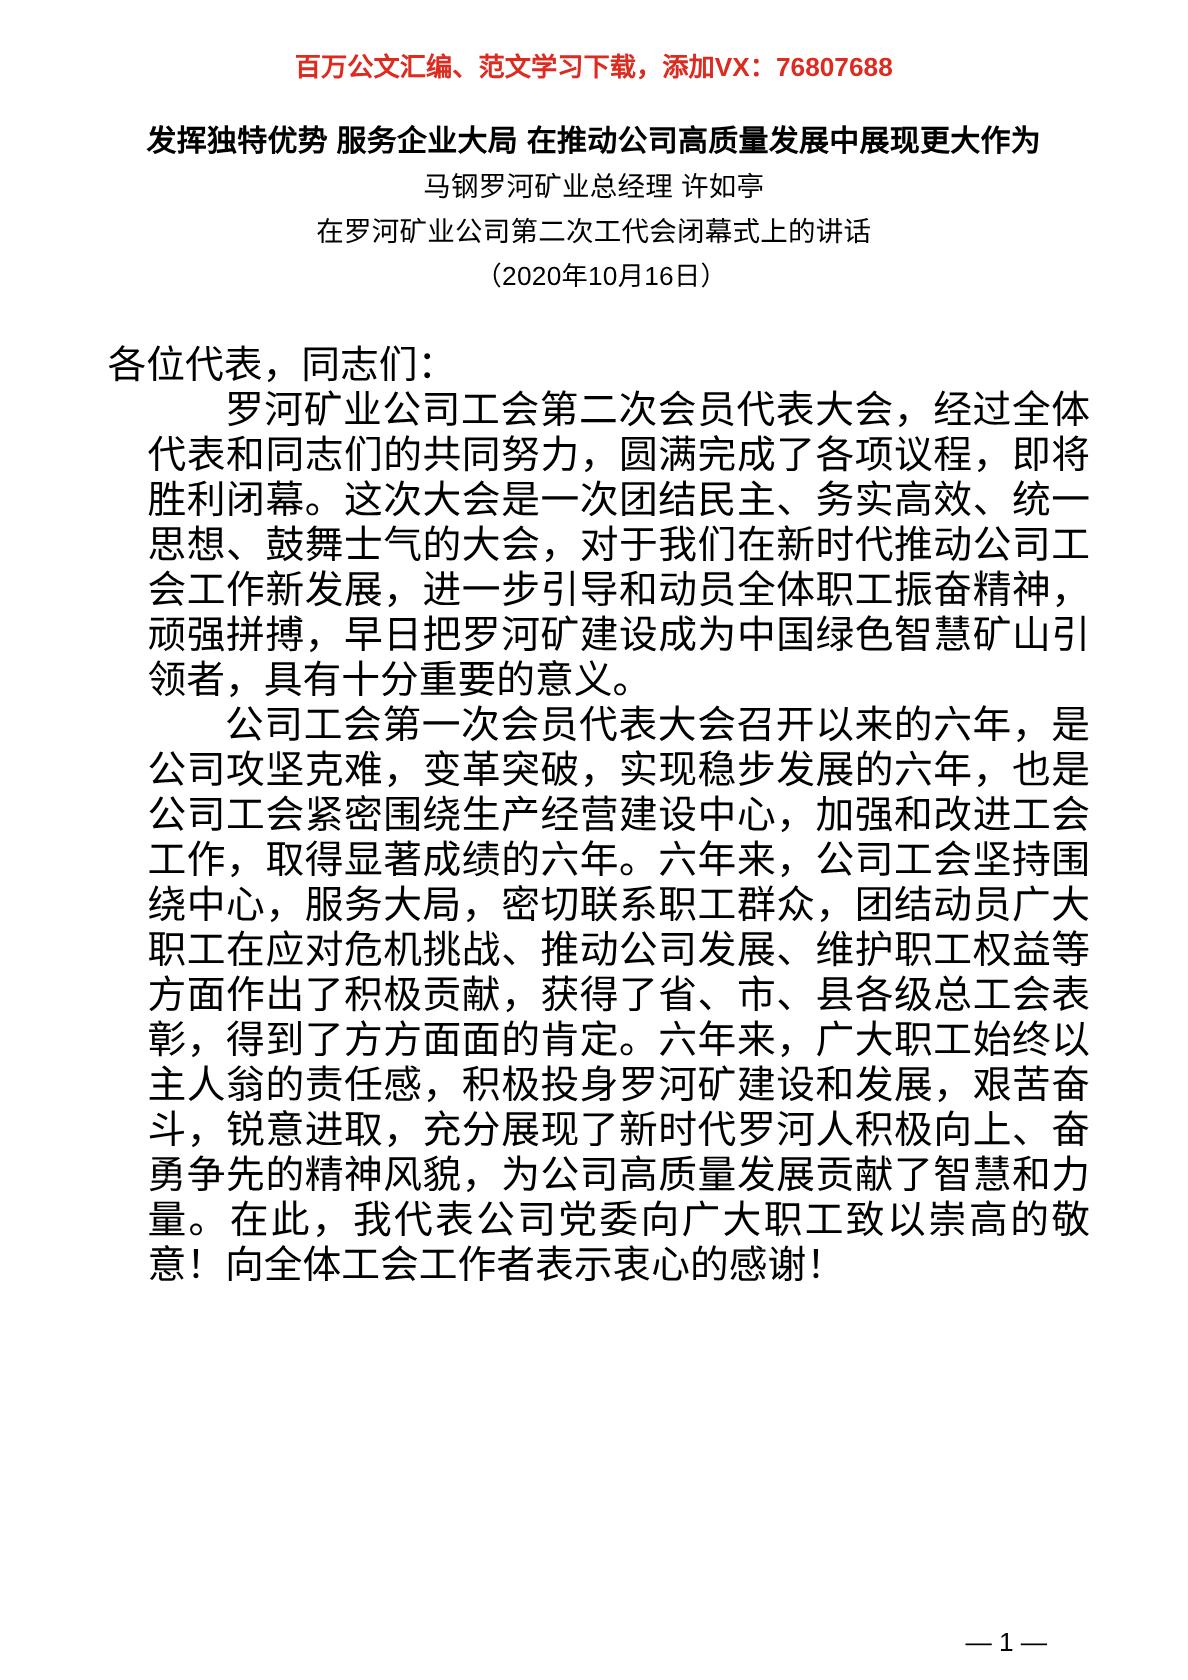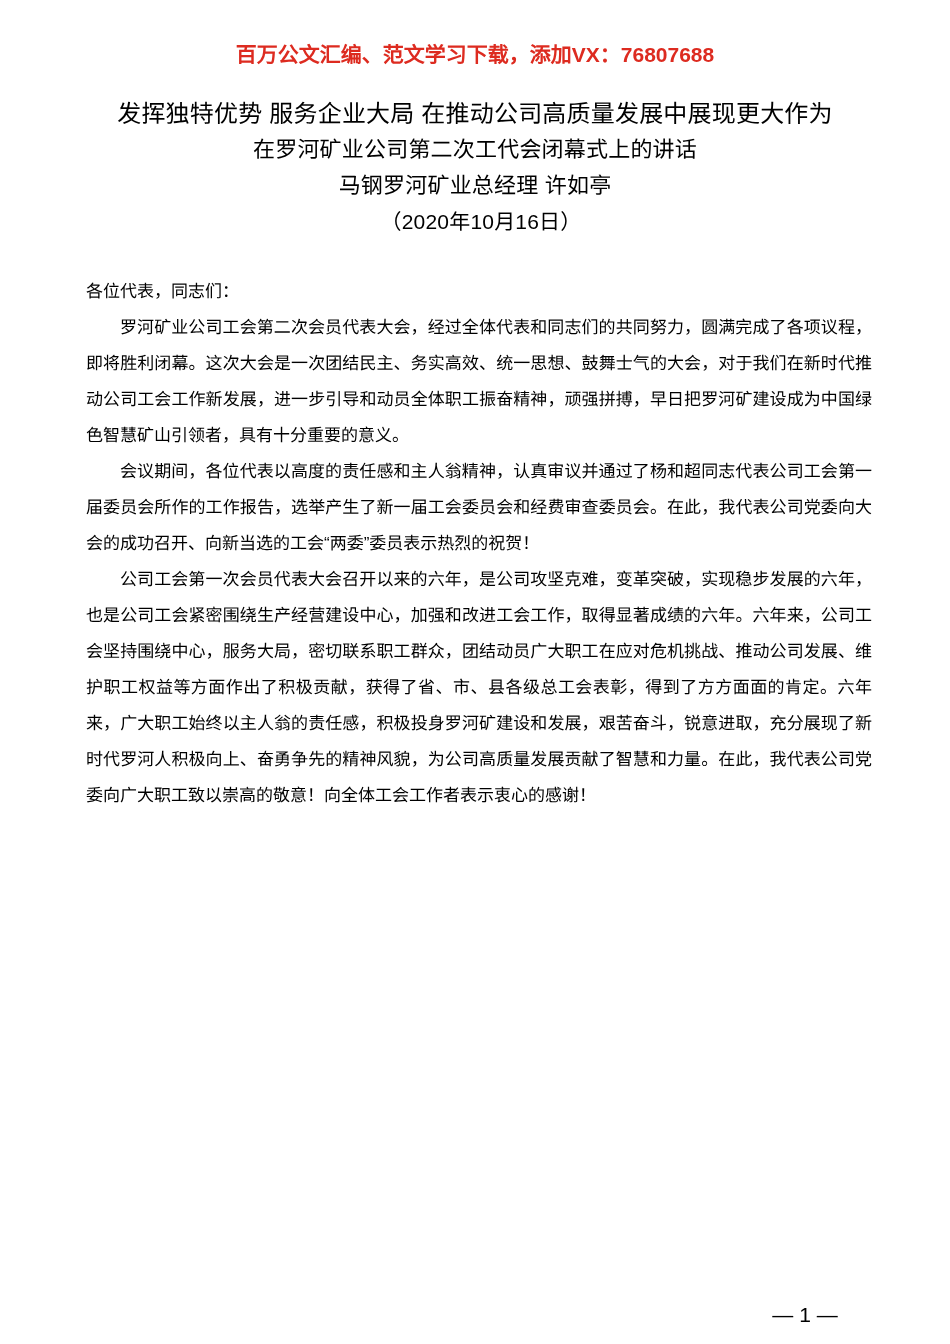--- a/index.html
+++ b/index.html
@@ -51,21 +51,21 @@
     text-align: center;
   }
   .title-line {
     display: block;
     white-space: nowrap;
     line-height: 36px;
     color: #000;
   }
   .title-main {
     font-size: 24px;
-    font-weight: normal;
+    font-weight: bold;
     letter-spacing: 0.2px;
   }
   .title-sub {
     font-size: 22px;
     font-weight: normal;
     letter-spacing: 0.2px;
   }
   .title-author {
     font-size: 22px;
     font-weight: normal;
@@ -79,31 +79,32 @@
   }
 
   
   .body-block {
     position: absolute;
     top: 274px;
     left: 86px;
     width: 786px;
   }
   .para {
-    font-size: 17px;
+    font-size: 31px;
     line-height: 36px;
     text-align: justify;
     text-justify: inter-ideograph;
     margin: 0;
     color: #000;
     letter-spacing: 0px;
     word-break: break-all;
   }
   .para.indent {
     text-indent: 2em;
+    margin-left: 32px;
   }
   .para.noindent {
     text-indent: 0;
   }
   .para.heading {
     text-indent: 2em;
   }
 
   
   .footer {
@@ -126,32 +127,31 @@
 <body>
 
 <div class="page">
 
   <div class="promo-bar">
     <span class="promo-text">百万公文汇编、范文学习下载，添加VX：76807688</span>
   </div>
 
   <div class="title-block">
     <span class="title-line title-main">发挥独特优势  服务企业大局  在推动公司高质量发展中展现更大作为</span>
+    <span class="title-line title-author">马钢罗河矿业总经理  许如亭</span>
     <span class="title-line title-sub">在罗河矿业公司第二次工代会闭幕式上的讲话</span>
-    <span class="title-line title-author">马钢罗河矿业总经理  许如亭</span>
     <span class="title-line title-date">（2020年10月16日）</span>
   </div>
 
   <div class="body-block">
 
     <p class="para noindent">各位代表，同志们：</p>
 
     <p class="para indent">罗河矿业公司工会第二次会员代表大会，经过全体代表和同志们的共同努力，圆满完成了各项议程，即将胜利闭幕。这次大会是一次团结民主、务实高效、统一思想、鼓舞士气的大会，对于我们在新时代推动公司工会工作新发展，进一步引导和动员全体职工振奋精神，顽强拼搏，早日把罗河矿建设成为中国绿色智慧矿山引领者，具有十分重要的意义。</p>
 
-    <p class="para indent">会议期间，各位代表以高度的责任感和主人翁精神，认真审议并通过了杨和超同志代表公司工会第一届委员会所作的工作报告，选举产生了新一届工会委员会和经费审查委员会。在此，我代表公司党委向大会的成功召开、向新当选的工会“两委”委员表示热烈的祝贺！</p>
 
     <p class="para indent">公司工会第一次会员代表大会召开以来的六年，是公司攻坚克难，变革突破，实现稳步发展的六年，也是公司工会紧密围绕生产经营建设中心，加强和改进工会工作，取得显著成绩的六年。六年来，公司工会坚持围绕中心，服务大局，密切联系职工群众，团结动员广大职工在应对危机挑战、推动公司发展、维护职工权益等方面作出了积极贡献，获得了省、市、县各级总工会表彰，得到了方方面面的肯定。六年来，广大职工始终以主人翁的责任感，积极投身罗河矿建设和发展，艰苦奋斗，锐意进取，充分展现了新时代罗河人积极向上、奋勇争先的精神风貌，为公司高质量发展贡献了智慧和力量。在此，我代表公司党委向广大职工致以崇高的敬意！向全体工会工作者表示衷心的感谢！</p>
 
 
 
   </div>
 
   <div class="footer">
     <span class="footer-inner">— 1 —</span>
   </div>

